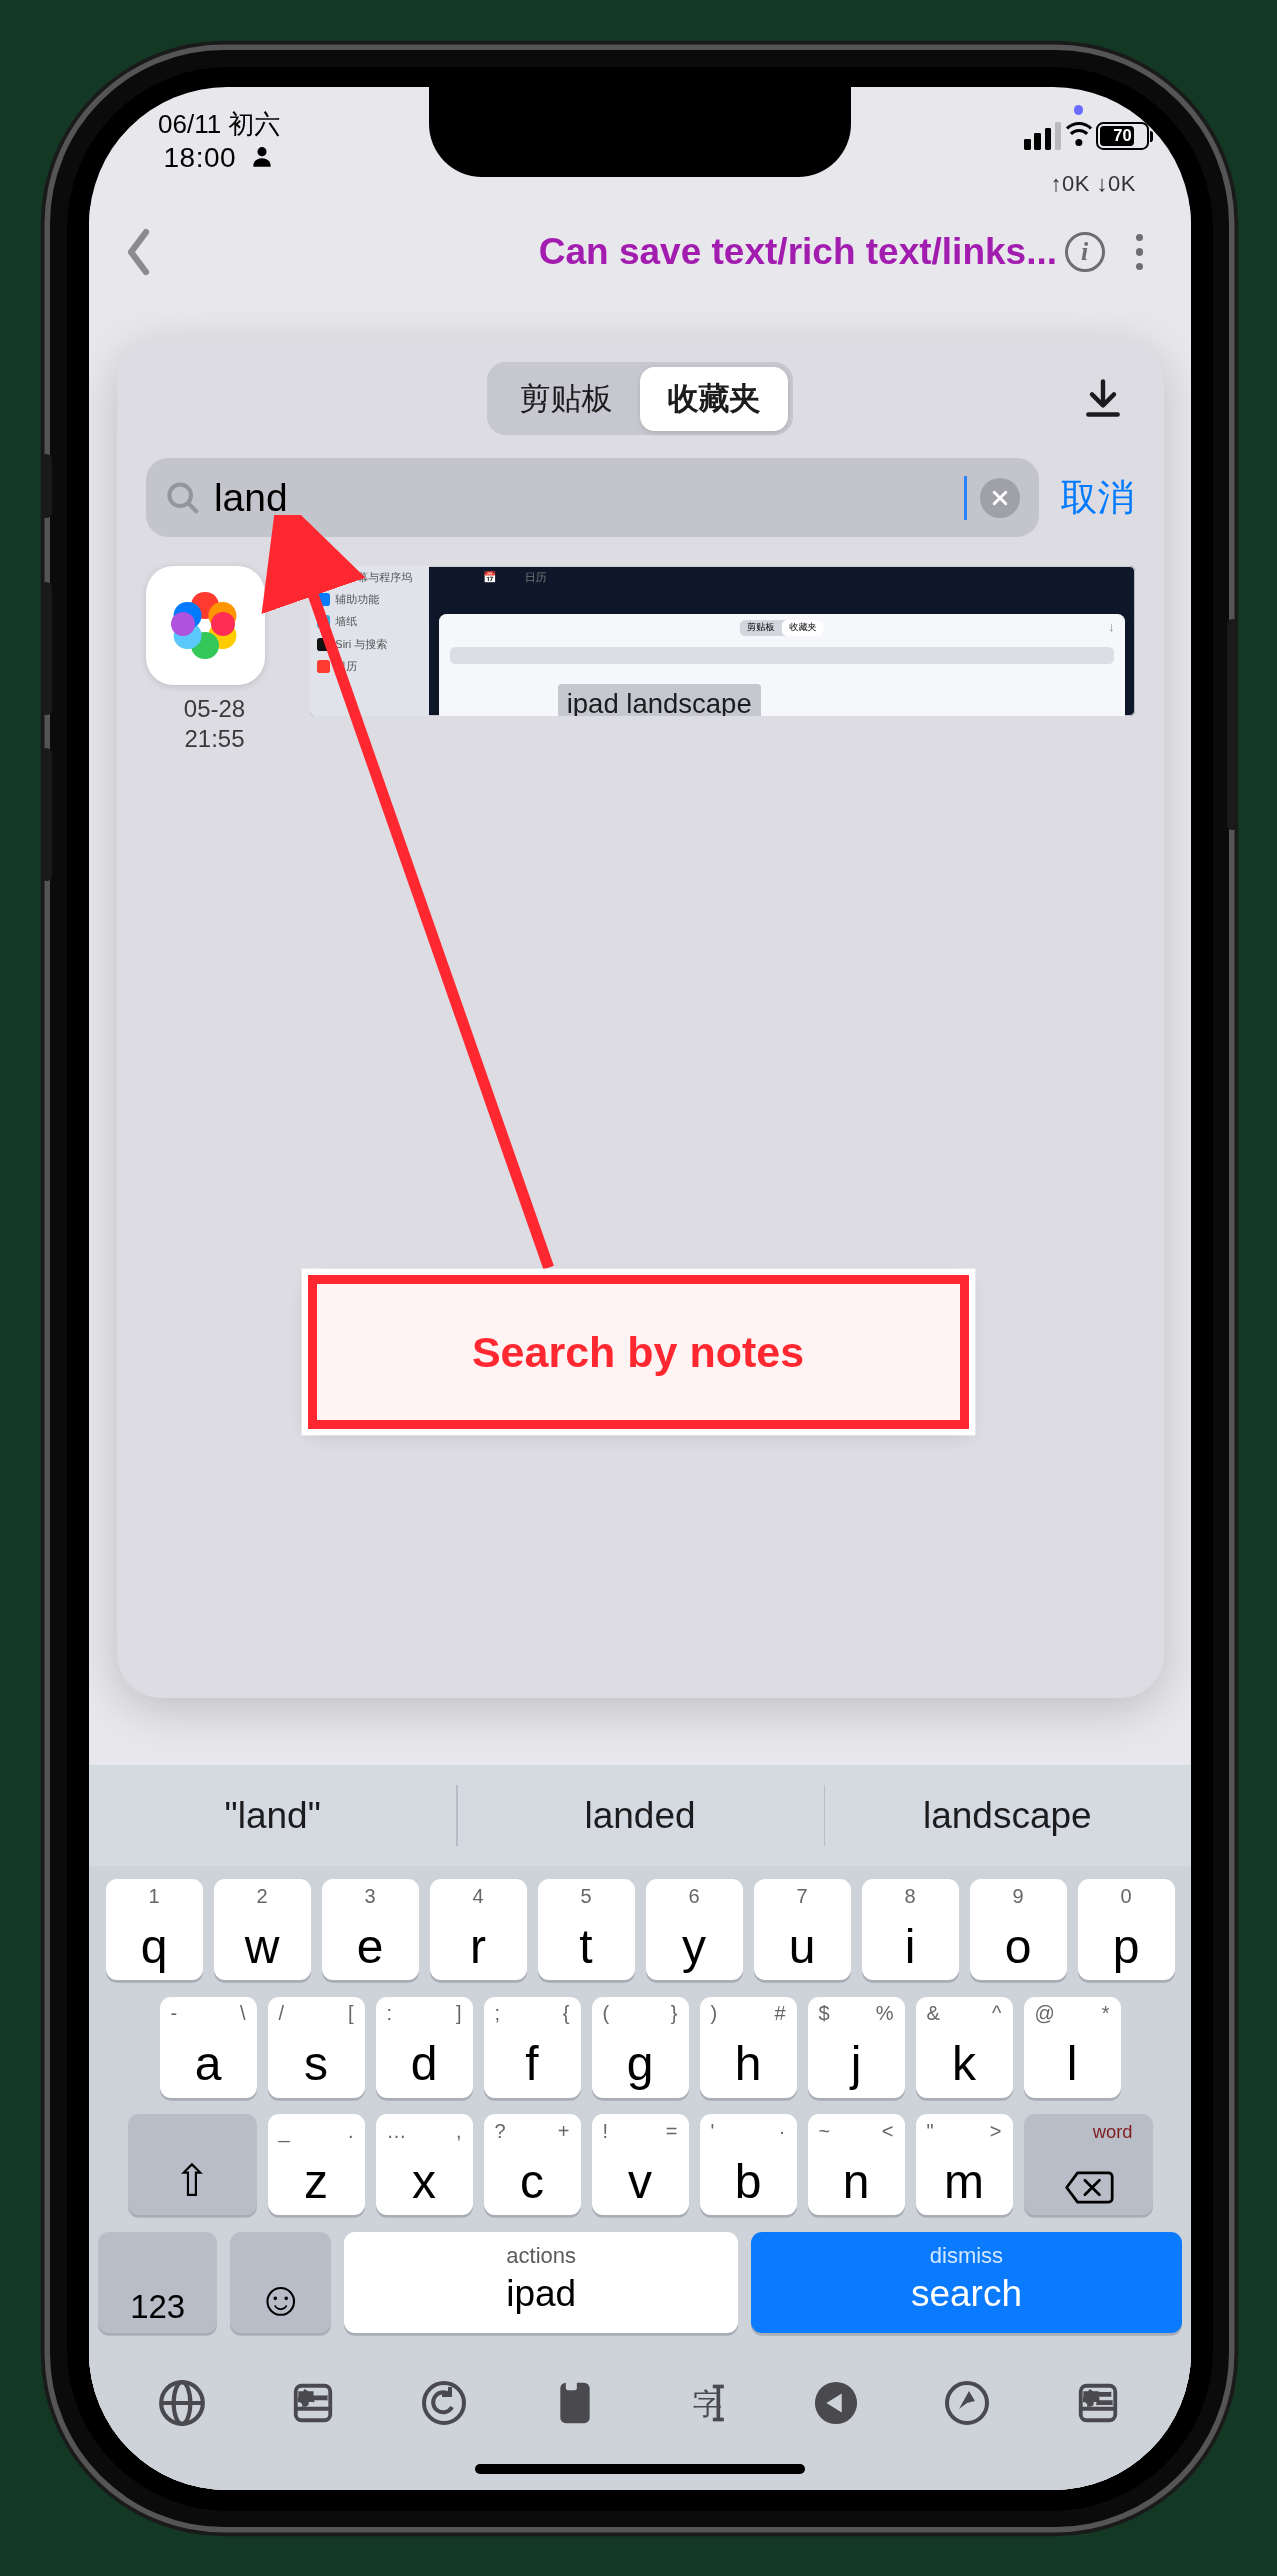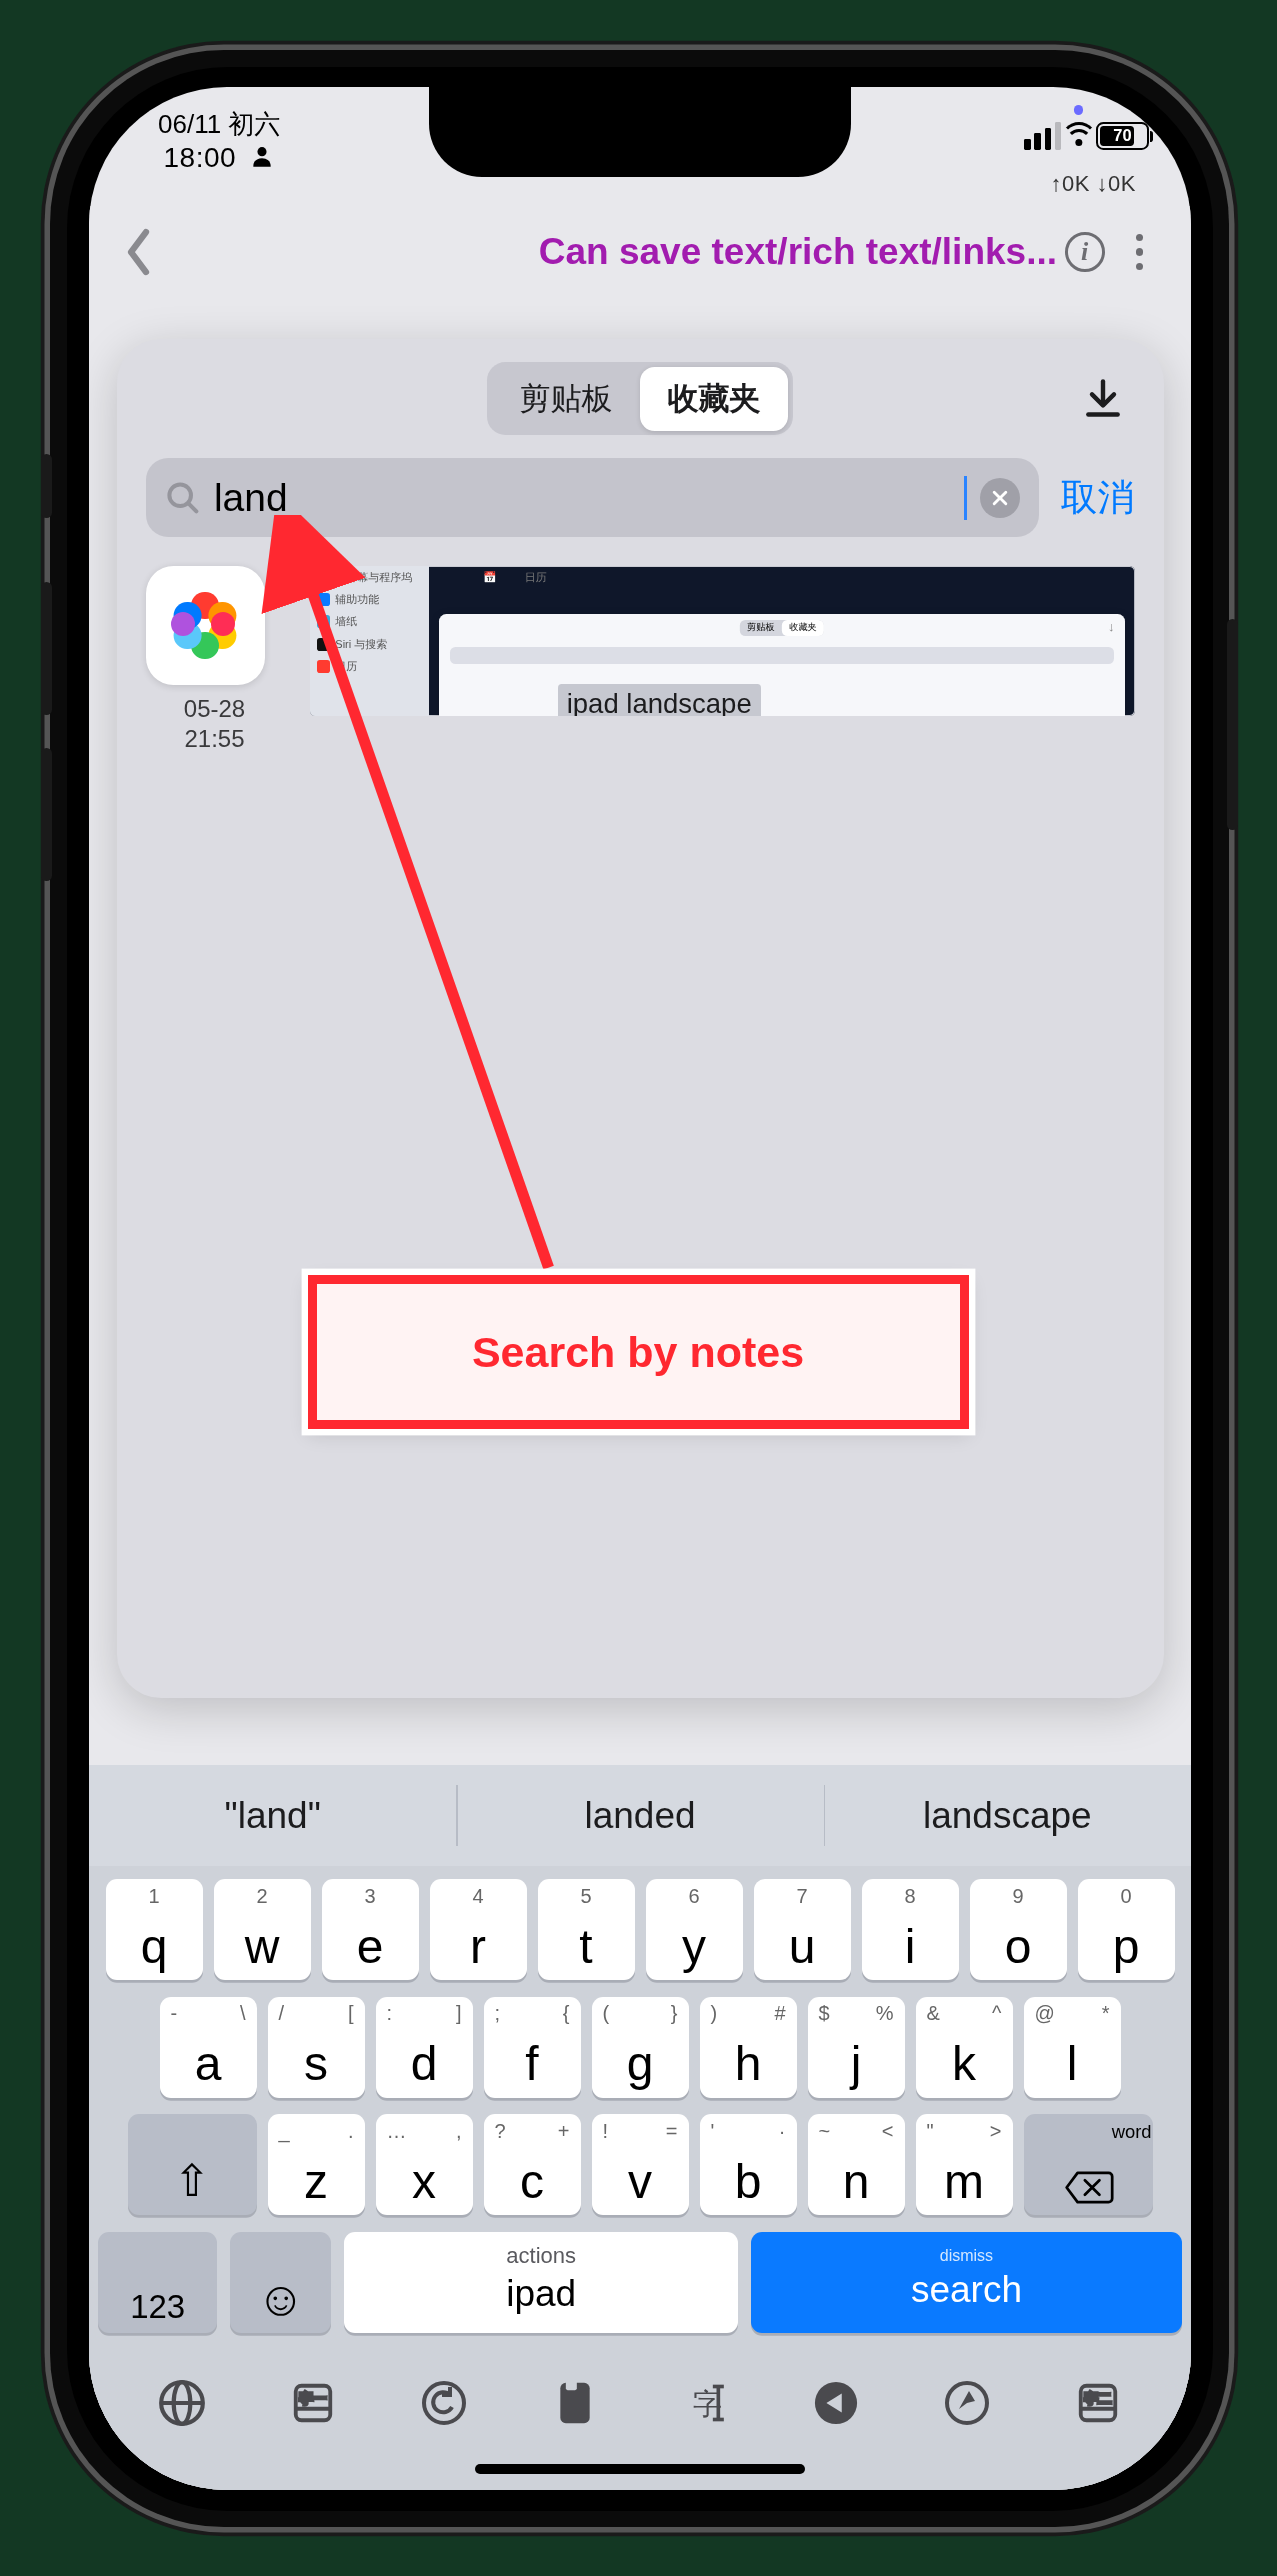--- a/index.html
+++ b/index.html
@@ -198,24 +198,24 @@
 .key.fn { background:#b8bdc8; }
 .shift-glyph { font-size:44px; }
 .krow.bot { gap:13px; }
 .krow.bot .key { height:101px; }
 .key.num { width:119px; background:#b8bdc8; }
 .key.emoji { width:101px; background:#b8bdc8; }
 .key.space { flex:1; background:#fff; flex-direction:column; justify-content:center; gap:5.5px; }
 .key.space .lab { font-size:22px; color:#5a5a5f; }
 .key.space .main { font-size:37px; }
 .key.search { width:239px; background:#0a7aff; flex-direction:column; justify-content:center; gap:5.5px; }
-.key.search .lab { font-size:16px; color:#d3e7ff; }
+.key.search .lab { font-size:22px; color:#d3e7ff; }
 .key.search .main { font-size:37px; color:#fff; }
 .key.del { width:129px; background:#b8bdc8; position:relative; }
-.key.del .word { position:absolute; top:7.3px; right:1px; font-size:18.4px; color:#000000;margin-left:44px; }
+.key.del .word { position:absolute; top:7.3px; right:20px; font-size:18.4px; color:#7f1d1d;margin-left:44px; }
 
 
 .toolbar {
   display:flex; justify-content:space-around; align-items:center;
   padding: 22px 27.5px 55px; background:#ced2d9;
 }
 .toolbar .tb { width:64px; height:64px; display:flex; align-items:center; justify-content:center; color:#4a4a4e; }
 .home-ind { position:absolute; bottom:16.5px; left:50%; transform:translateX(-50%); width:330px; height:9.2px; background:#000; border-radius:9.2px; }
 
 svg { display:block; }

